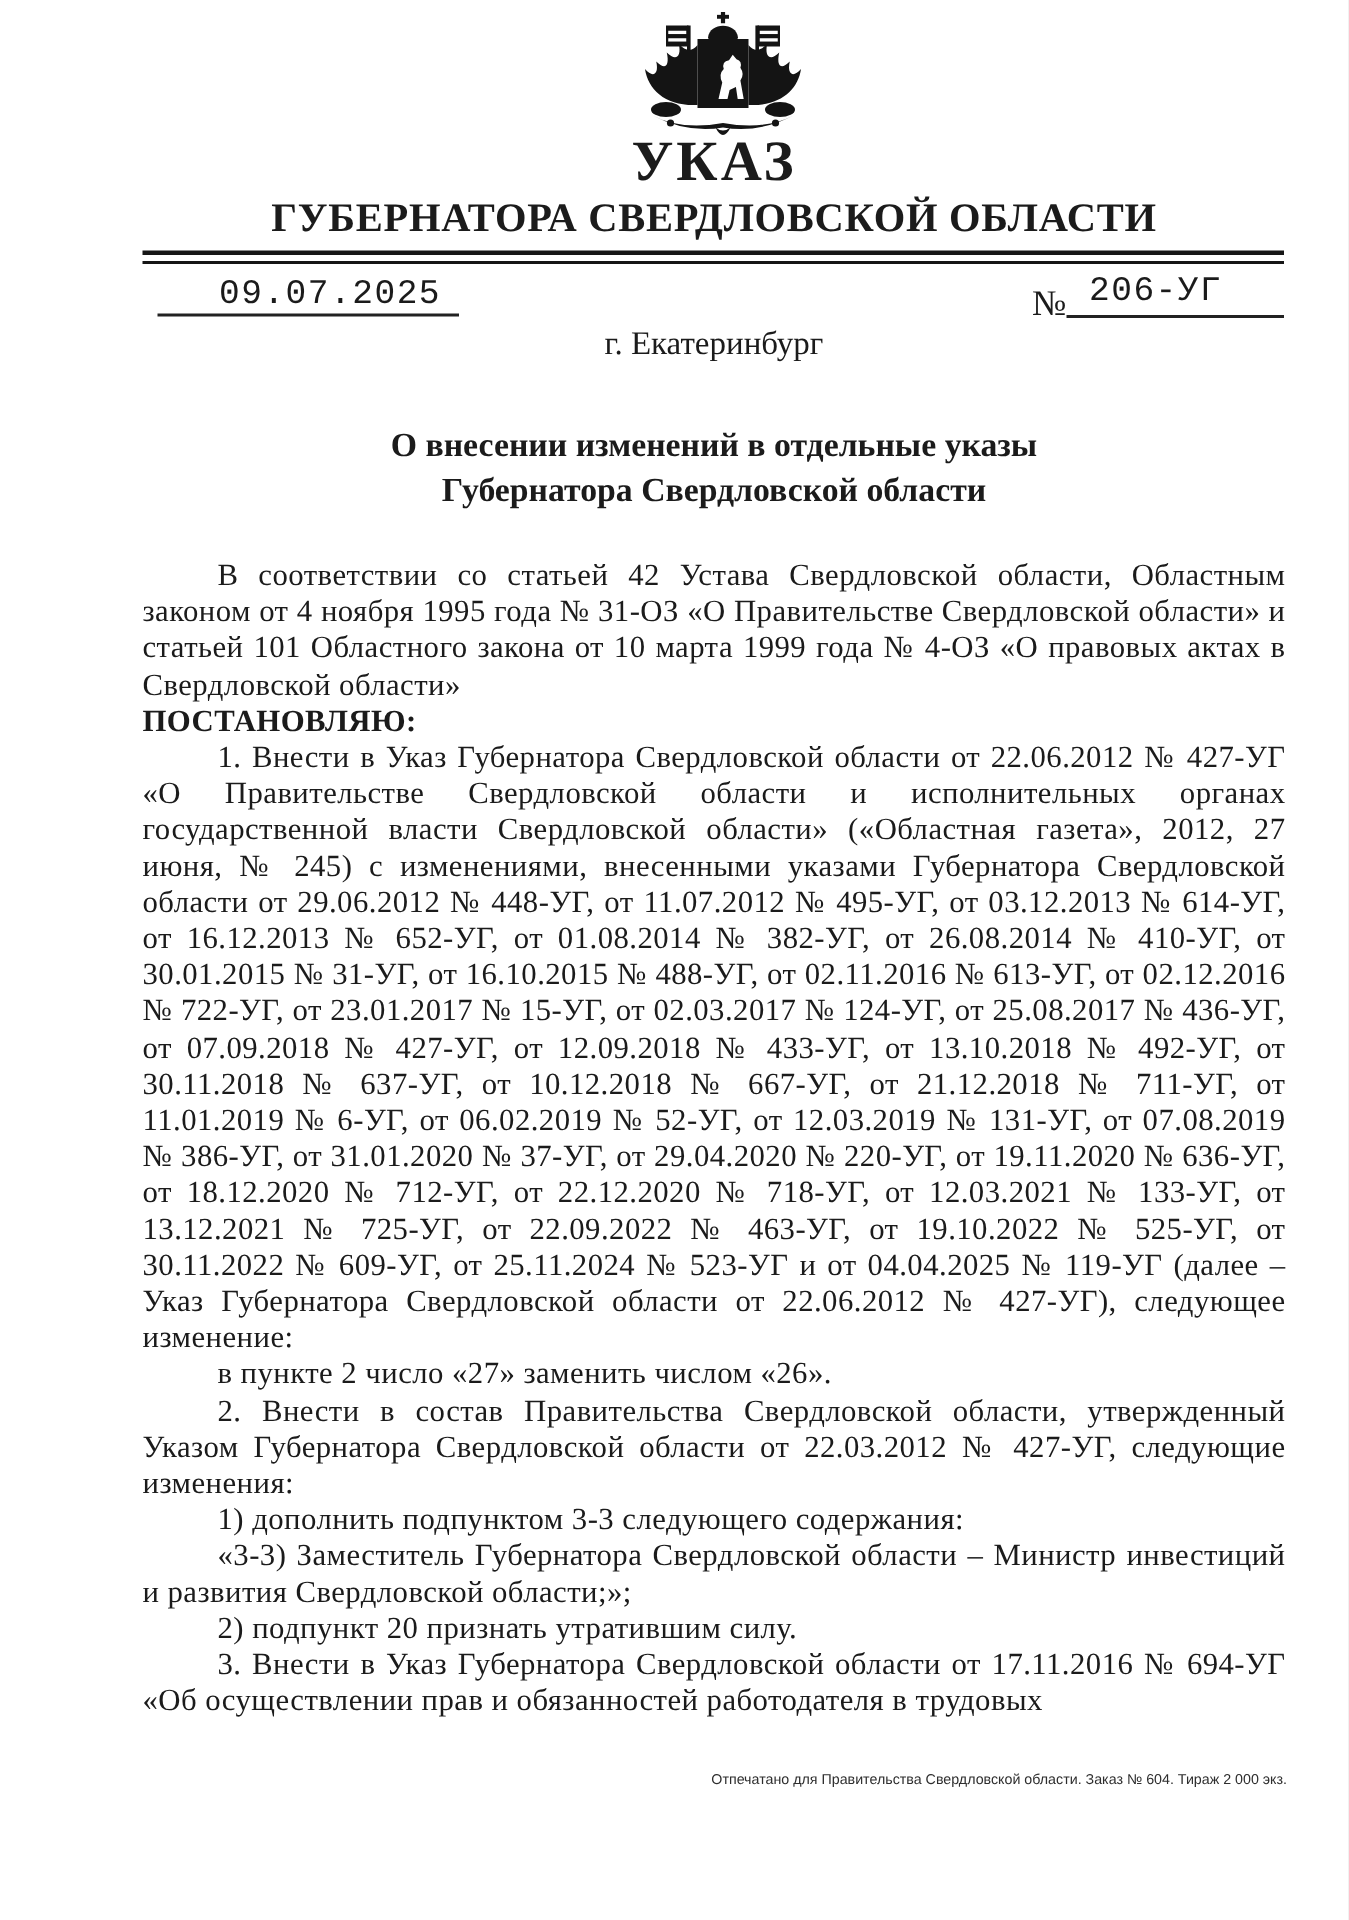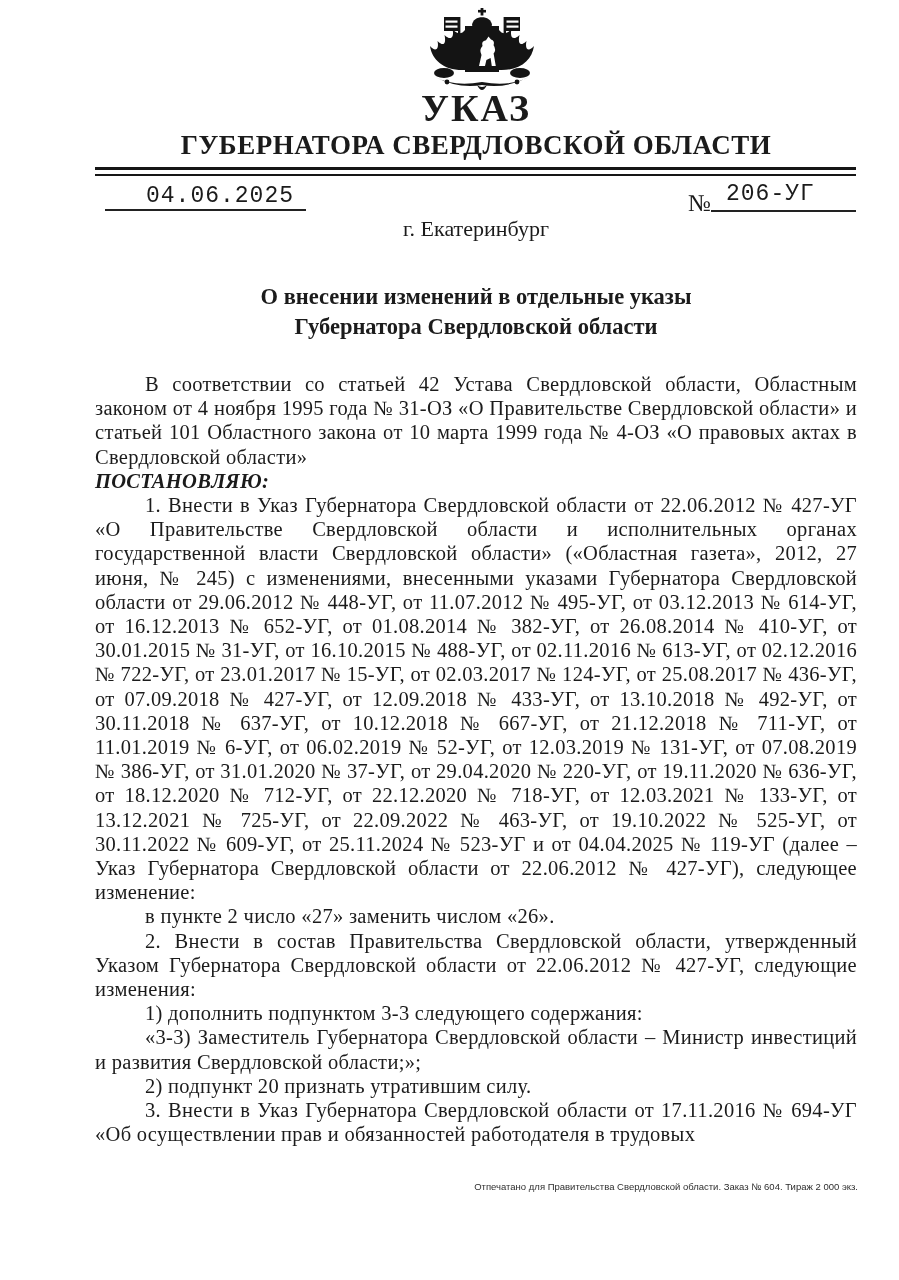--- a/index.html
+++ b/index.html
@@ -84,21 +84,21 @@
     font-size: 20.5px;
     line-height: 24.2px;
     letter-spacing: 0.3px;
   }
   .doc-body p {
     margin: 0;
     text-align: justify;
     text-indent: 50px;
   }
   .doc-body p.flush { text-indent: 0; }
-  .doc-body p.bold { font-weight: bold; font-style: italic; }
+  .doc-body p.bold { font-weight: bold; }
   .imprint {
     position: absolute;
     right: 41px;
     top: 1181px;
     font-family: "Liberation Sans", sans-serif;
     font-size: 9.5px;
     color: #2e2e2e;
     white-space: nowrap;
   }
 </style>
@@ -140,40 +140,40 @@
       <circle cx="23" cy="74" r="2.4"></circle>
       <circle cx="93" cy="74" r="2.4"></circle>
     </svg>
   </div>
 
   <div class="centered doc-title">УКАЗ</div>
   <div class="centered doc-subtitle">ГУБЕРНАТОРА СВЕРДЛОВСКОЙ ОБЛАСТИ</div>
 
   <div class="double-rule"></div>
 
-  <div class="typewriter date-text">04.06.2025</div>
+  <div class="typewriter date-text">09.07.2025</div>
   <div class="date-underline"></div>
 
   <div class="number-label">№</div>
   <div class="typewriter number-text">206-УГ</div>
   <div class="number-underline"></div>
 
   <div class="centered subject">
     <div>О внесении изменений в отдельные указы</div>
     <div>Губернатора Свердловской области</div>
   </div>
 
   <div class="centered city">г. Екатеринбург</div>
 
   <div class="doc-body">
       <p class="">В соответствии со статьей 42 Устава Свердловской области, Областным законом от 4 ноября 1995 года № 31-ОЗ «О Правительстве Свердловской области» и статьей 101 Областного закона от 10 марта 1999 года № 4-ОЗ «О правовых актах в Свердловской области»</p>
       <p class="bold flush">ПОСТАНОВЛЯЮ:</p>
       <p class="">1. Внести в Указ Губернатора Свердловской области от 22.06.2012 № 427-УГ «О Правительстве Свердловской области и исполнительных органах государственной власти Свердловской области» («Областная газета», 2012, 27 июня, № 245) с изменениями, внесенными указами Губернатора Свердловской области от 29.06.2012 № 448-УГ, от 11.07.2012 № 495-УГ, от 03.12.2013 № 614-УГ, от 16.12.2013 № 652-УГ, от 01.08.2014 № 382-УГ, от 26.08.2014 № 410-УГ, от 30.01.2015 № 31-УГ, от 16.10.2015 № 488-УГ, от 02.11.2016 № 613-УГ, от 02.12.2016 № 722-УГ, от 23.01.2017 № 15-УГ, от 02.03.2017 № 124-УГ, от 25.08.2017 № 436-УГ, от 07.09.2018 № 427-УГ, от 12.09.2018 № 433-УГ, от 13.10.2018 № 492-УГ, от 30.11.2018 № 637-УГ, от 10.12.2018 № 667-УГ, от 21.12.2018 № 711-УГ, от 11.01.2019 № 6-УГ, от 06.02.2019 № 52-УГ, от 12.03.2019 № 131-УГ, от 07.08.2019 № 386-УГ, от 31.01.2020 № 37-УГ, от 29.04.2020 № 220-УГ, от 19.11.2020 № 636-УГ, от 18.12.2020 № 712-УГ, от 22.12.2020 № 718-УГ, от 12.03.2021 № 133-УГ, от 13.12.2021 № 725-УГ, от 22.09.2022 № 463-УГ, от 19.10.2022 № 525-УГ, от 30.11.2022 № 609-УГ, от 25.11.2024 № 523-УГ и от 04.04.2025 № 119-УГ (далее – Указ Губернатора Свердловской области от 22.06.2012 № 427-УГ), следующее изменение:</p>
       <p class="">в пункте 2 число «27» заменить числом «26».</p>
-      <p class="">2. Внести в состав Правительства Свердловской области, утвержденный Указом Губернатора Свердловской области от 22.06.2012 № 427-УГ, следующие изменения:</p>
+      <p class="">2. Внести в состав Правительства Свердловской области, утвержденный Указом Губернатора Свердловской области от 22.03.2012 № 427-УГ, следующие изменения:</p>
       <p class="">1) дополнить подпунктом 3-3 следующего содержания:</p>
       <p class="">«3-3) Заместитель Губернатора Свердловской области – Министр инвестиций и развития Свердловской области;»;</p>
       <p class="">2) подпункт 20 признать утратившим силу.</p>
       <p class="">3. Внести в Указ Губернатора Свердловской области от 17.11.2016 № 694-УГ «Об осуществлении прав и обязанностей работодателя в трудовых</p>
     </div>
 
   <div class="imprint">Отпечатано для Правительства Свердловской области. Заказ № 604. Тираж 2 000 экз.</div>
 
 </div>
 

